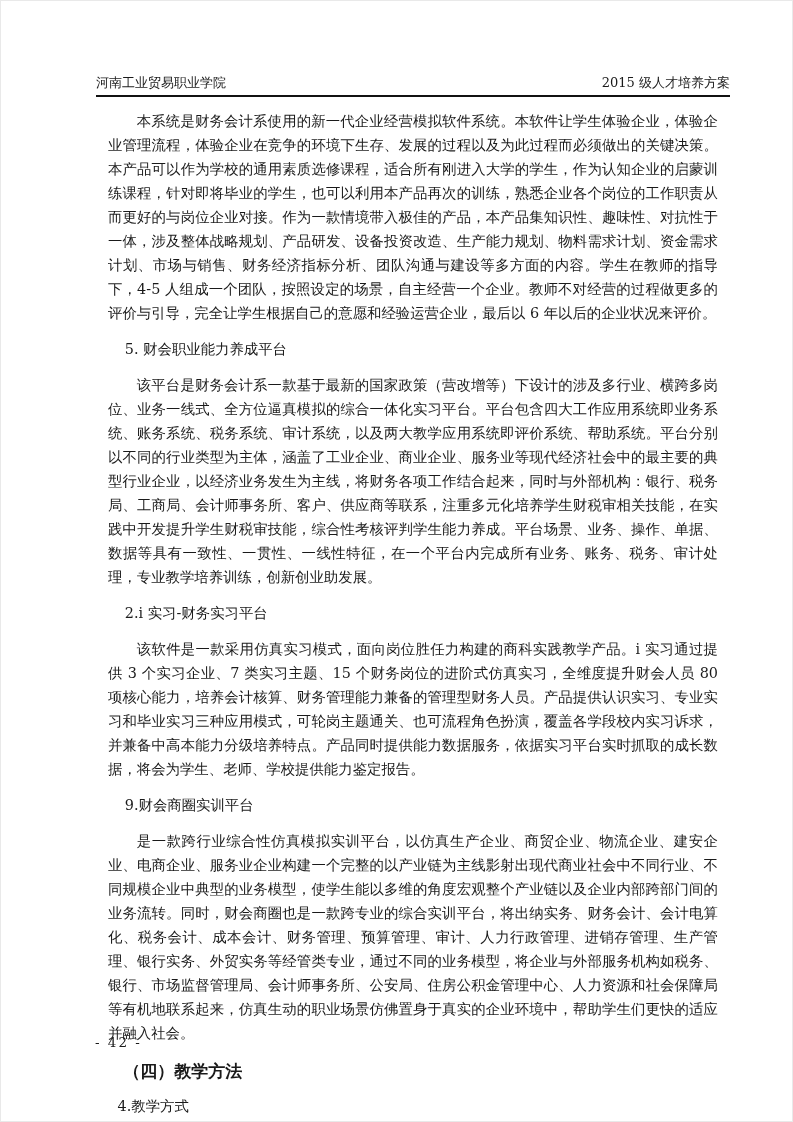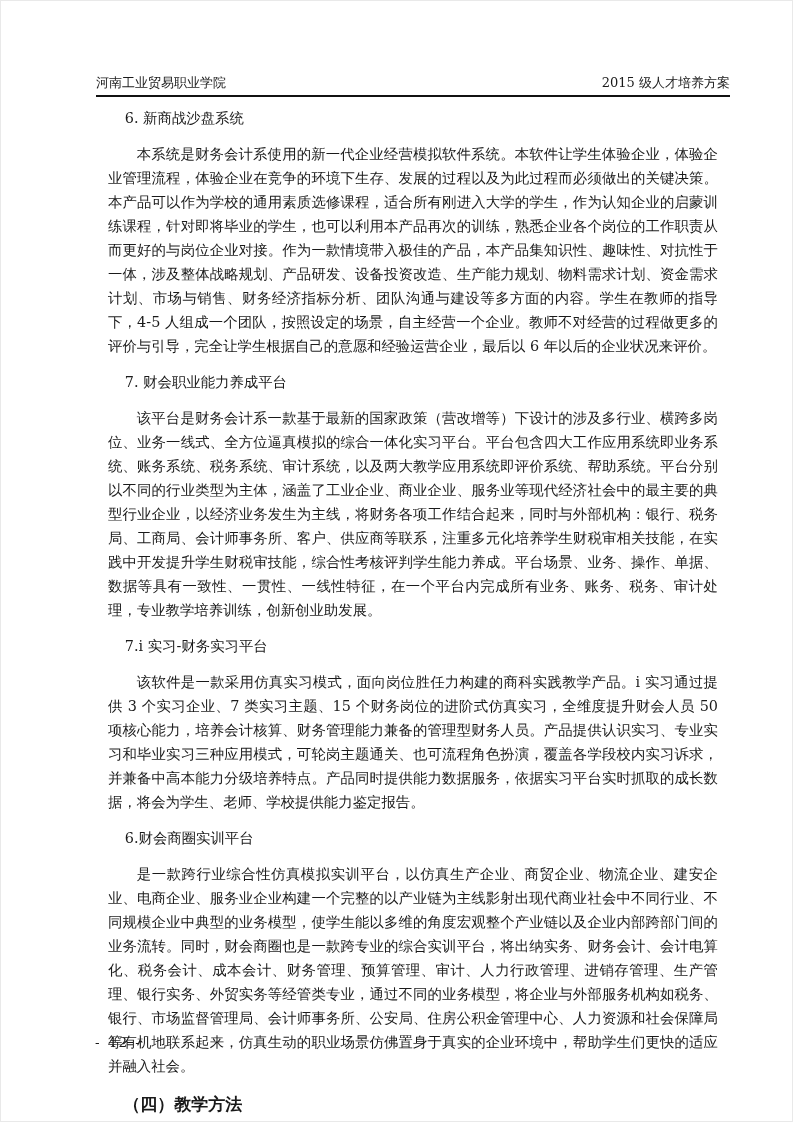--- a/index.html
+++ b/index.html
@@ -70,30 +70,29 @@
 <div class="page">
   <div class="inner">
 
     <div class="header">
       <span>河南工业贸易职业学院</span>
       <span>2015 级人才培养方案</span>
     </div>
 
     <div class="content">
 
-      <div class="sec-title">6. 新商战沙盘系统</div>
       <p class="body-p">本系统是财务会计系使用的新一代企业经营模拟软件系统。本软件让学生体验企业，体验企业管理流程，体验企业在竞争的环境下生存、发展的过程以及为此过程而必须做出的关键决策。本产品可以作为学校的通用素质选修课程，适合所有刚进入大学的学生，作为认知企业的启蒙训练课程，针对即将毕业的学生，也可以利用本产品再次的训练，熟悉企业各个岗位的工作职责从而更好的与岗位企业对接。作为一款情境带入极佳的产品，本产品集知识性、趣味性、对抗性于一体，涉及整体战略规划、产品研发、设备投资改造、生产能力规划、物料需求计划、资金需求计划、市场与销售、财务经济指标分析、团队沟通与建设等多方面的内容。学生在教师的指导下，4-5 人组成一个团队，按照设定的场景，自主经营一个企业。教师不对经营的过程做更多的评价与引导，完全让学生根据自己的意愿和经验运营企业，最后以 6 年以后的企业状况来评价。</p>
 
-      <div class="sec-title">7. 财会职业能力养成平台</div>
+      <div class="sec-title">5. 财会职业能力养成平台</div>
       <p class="body-p">该平台是财务会计系一款基于最新的国家政策（营改增等）下设计的涉及多行业、横跨多岗位、业务一线式、全方位逼真模拟的综合一体化实习平台。平台包含四大工作应用系统即业务系统、账务系统、税务系统、审计系统，以及两大教学应用系统即评价系统、帮助系统。平台分别以不同的行业类型为主体，涵盖了工业企业、商业企业、服务业等现代经济社会中的最主要的典型行业企业，以经济业务发生为主线，将财务各项工作结合起来，同时与外部机构：银行、税务局、工商局、会计师事务所、客户、供应商等联系，注重多元化培养学生财税审相关技能，在实践中开发提升学生财税审技能，综合性考核评判学生能力养成。平台场景、业务、操作、单据、数据等具有一致性、一贯性、一线性特征，在一个平台内完成所有业务、账务、税务、审计处理，专业教学培养训练，创新创业助发展。</p>
 
-      <div class="sec-title">7.i 实习-财务实习平台</div>
-      <p class="body-p">该软件是一款采用仿真实习模式，面向岗位胜任力构建的商科实践教学产品。i 实习通过提供 3 个实习企业、7 类实习主题、15 个财务岗位的进阶式仿真实习，全维度提升财会人员 50 项核心能力，培养会计核算、财务管理能力兼备的管理型财务人员。产品提供认识实习、专业实习和毕业实习三种应用模式，可轮岗主题通关、也可流程角色扮演，覆盖各学段校内实习诉求，并兼备中高本能力分级培养特点。产品同时提供能力数据服务，依据实习平台实时抓取的成长数据，将会为学生、老师、学校提供能力鉴定报告。</p>
+      <div class="sec-title">2.i 实习-财务实习平台</div>
+      <p class="body-p">该软件是一款采用仿真实习模式，面向岗位胜任力构建的商科实践教学产品。i 实习通过提供 3 个实习企业、7 类实习主题、15 个财务岗位的进阶式仿真实习，全维度提升财会人员 80 项核心能力，培养会计核算、财务管理能力兼备的管理型财务人员。产品提供认识实习、专业实习和毕业实习三种应用模式，可轮岗主题通关、也可流程角色扮演，覆盖各学段校内实习诉求，并兼备中高本能力分级培养特点。产品同时提供能力数据服务，依据实习平台实时抓取的成长数据，将会为学生、老师、学校提供能力鉴定报告。</p>
 
-      <div class="sec-title">6.财会商圈实训平台</div>
+      <div class="sec-title">9.财会商圈实训平台</div>
       <p class="body-p">是一款跨行业综合性仿真模拟实训平台，以仿真生产企业、商贸企业、物流企业、建安企业、电商企业、服务业企业构建一个完整的以产业链为主线影射出现代商业社会中不同行业、不同规模企业中典型的业务模型，使学生能以多维的角度宏观整个产业链以及企业内部跨部门间的业务流转。同时，财会商圈也是一款跨专业的综合实训平台，将出纳实务、财务会计、会计电算化、税务会计、成本会计、财务管理、预算管理、审计、人力行政管理、进销存管理、生产管理、银行实务、外贸实务等经管类专业，通过不同的业务模型，将企业与外部服务机构如税务、银行、市场监督管理局、会计师事务所、公安局、住房公积金管理中心、人力资源和社会保障局等有机地联系起来，仿真生动的职业场景仿佛置身于真实的企业环境中，帮助学生们更快的适应并融入社会。</p>
 
       <h3 class="heading">（四）教学方法</h3>
 
       <div class="sub-item">4.教学方式</div>
     </div>
   </div>
 
   <div class="footer">
     <span>- 42 -</span>

